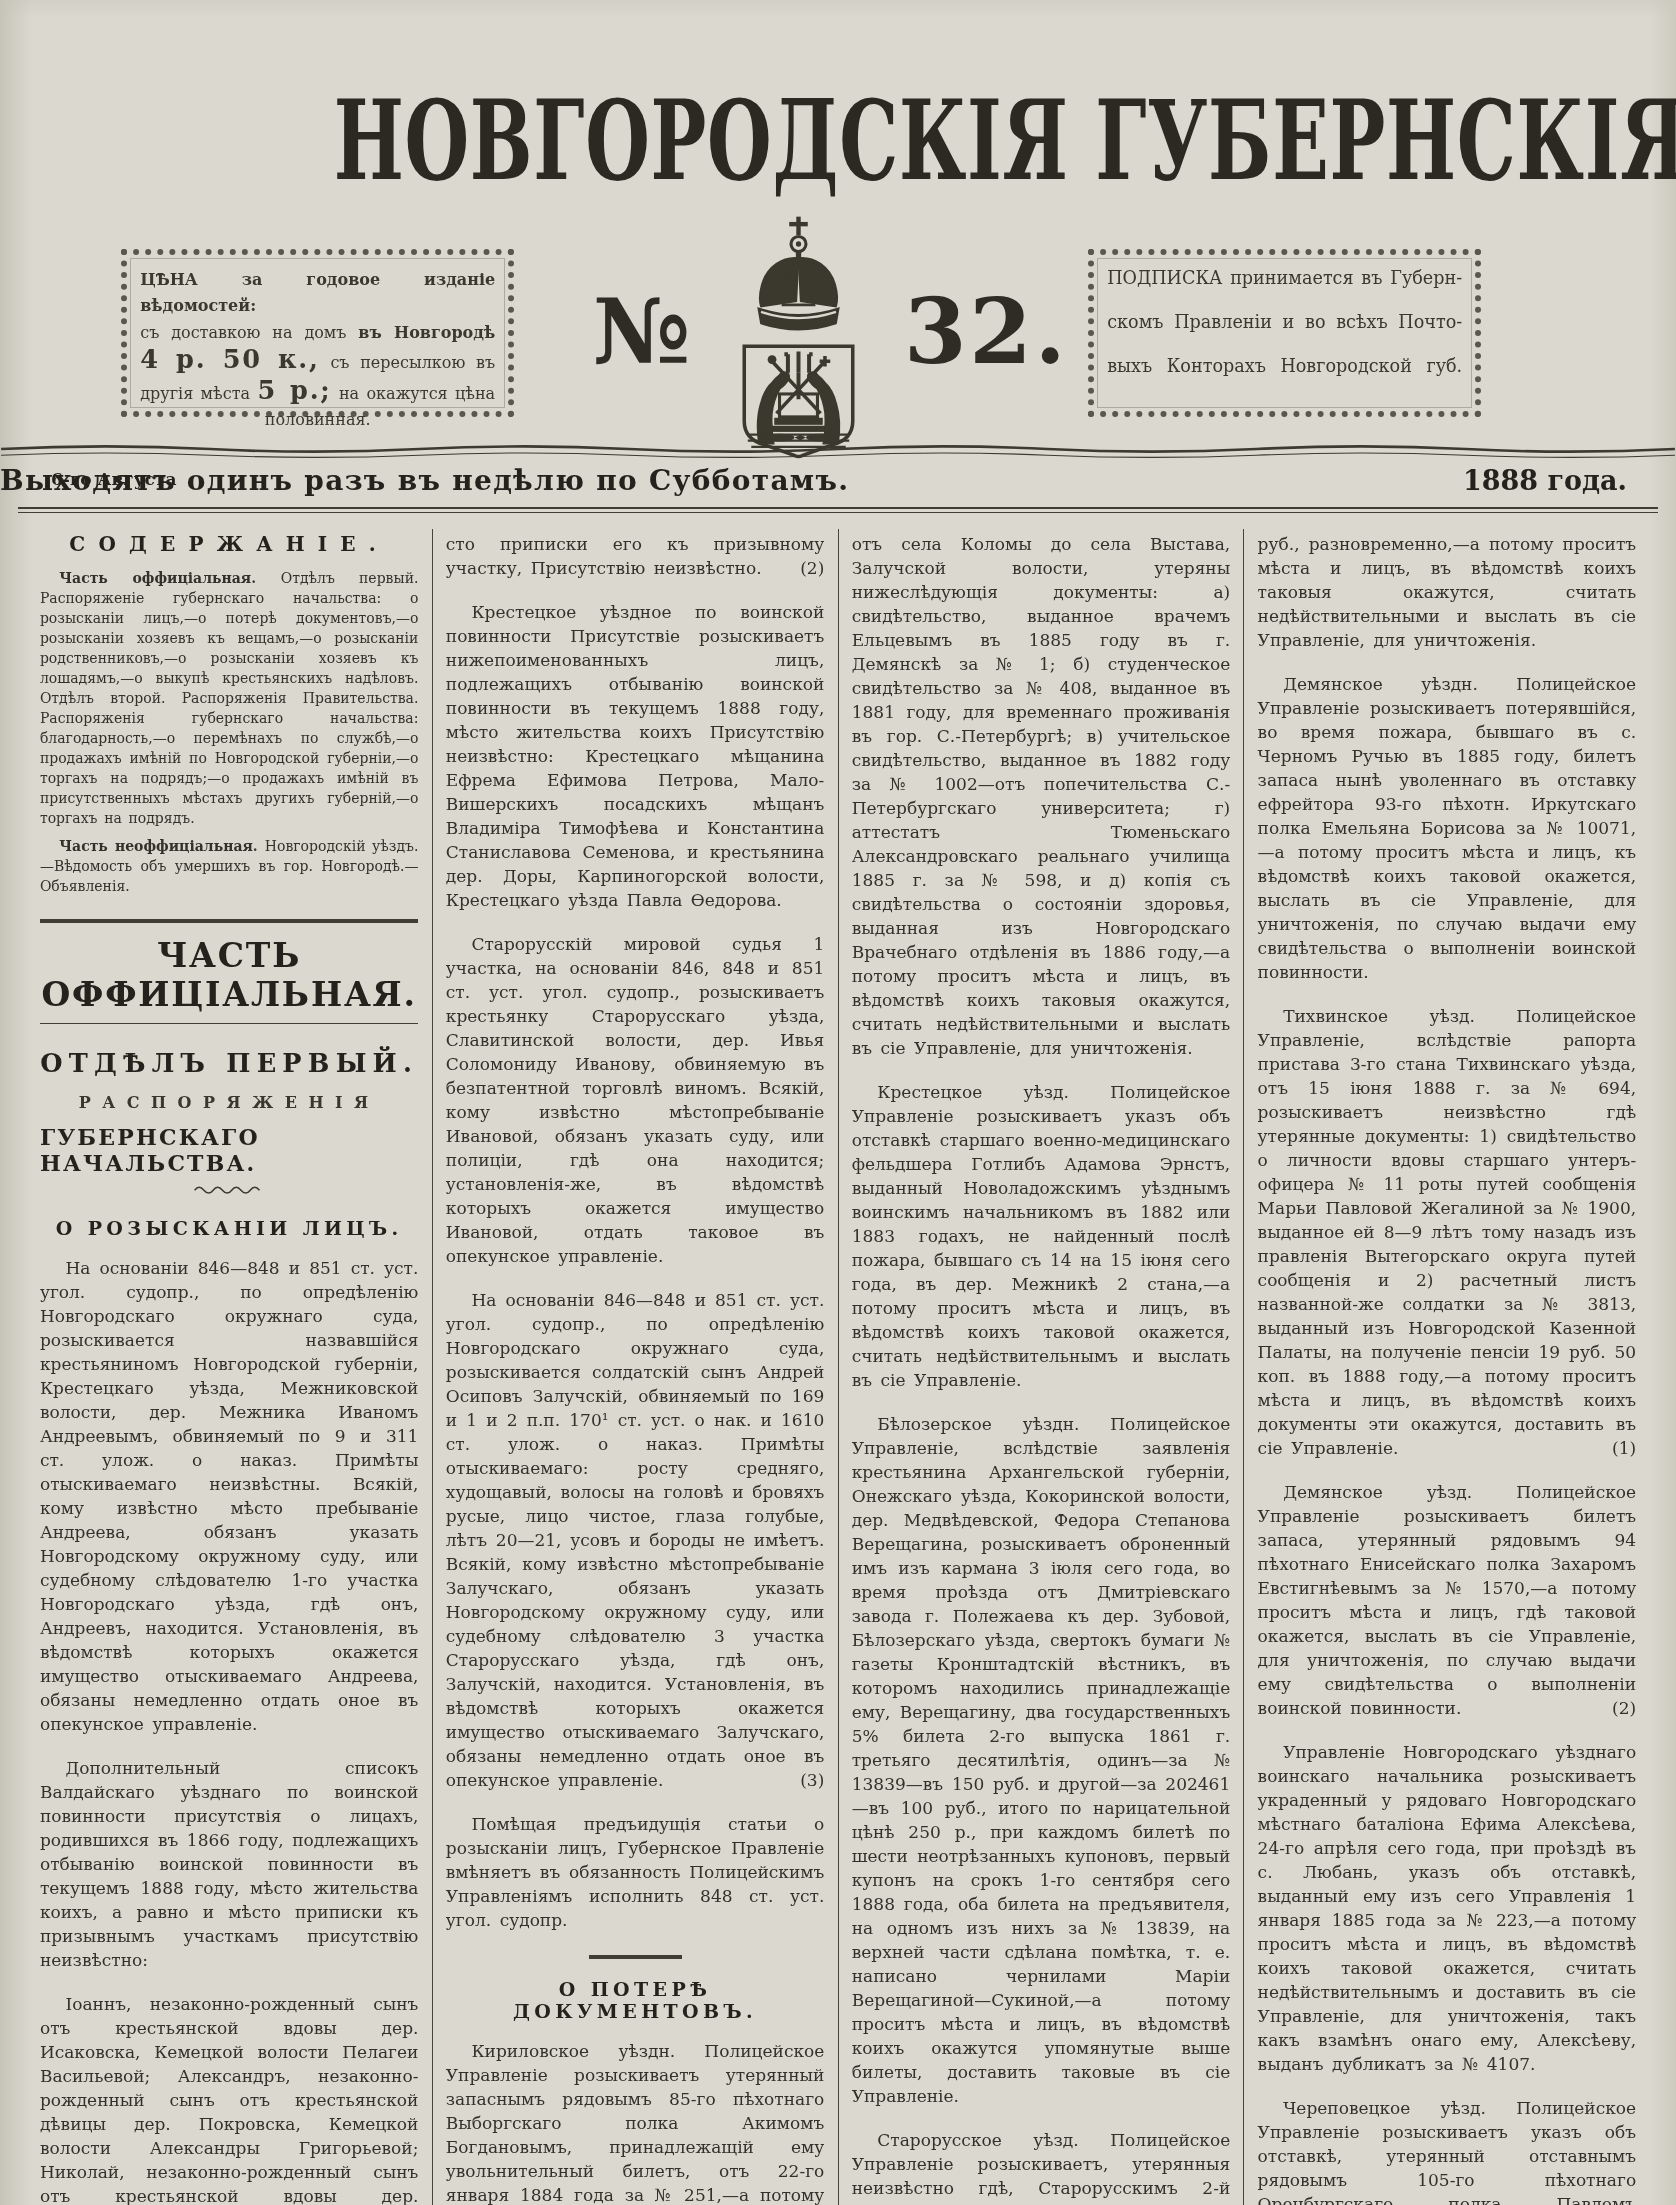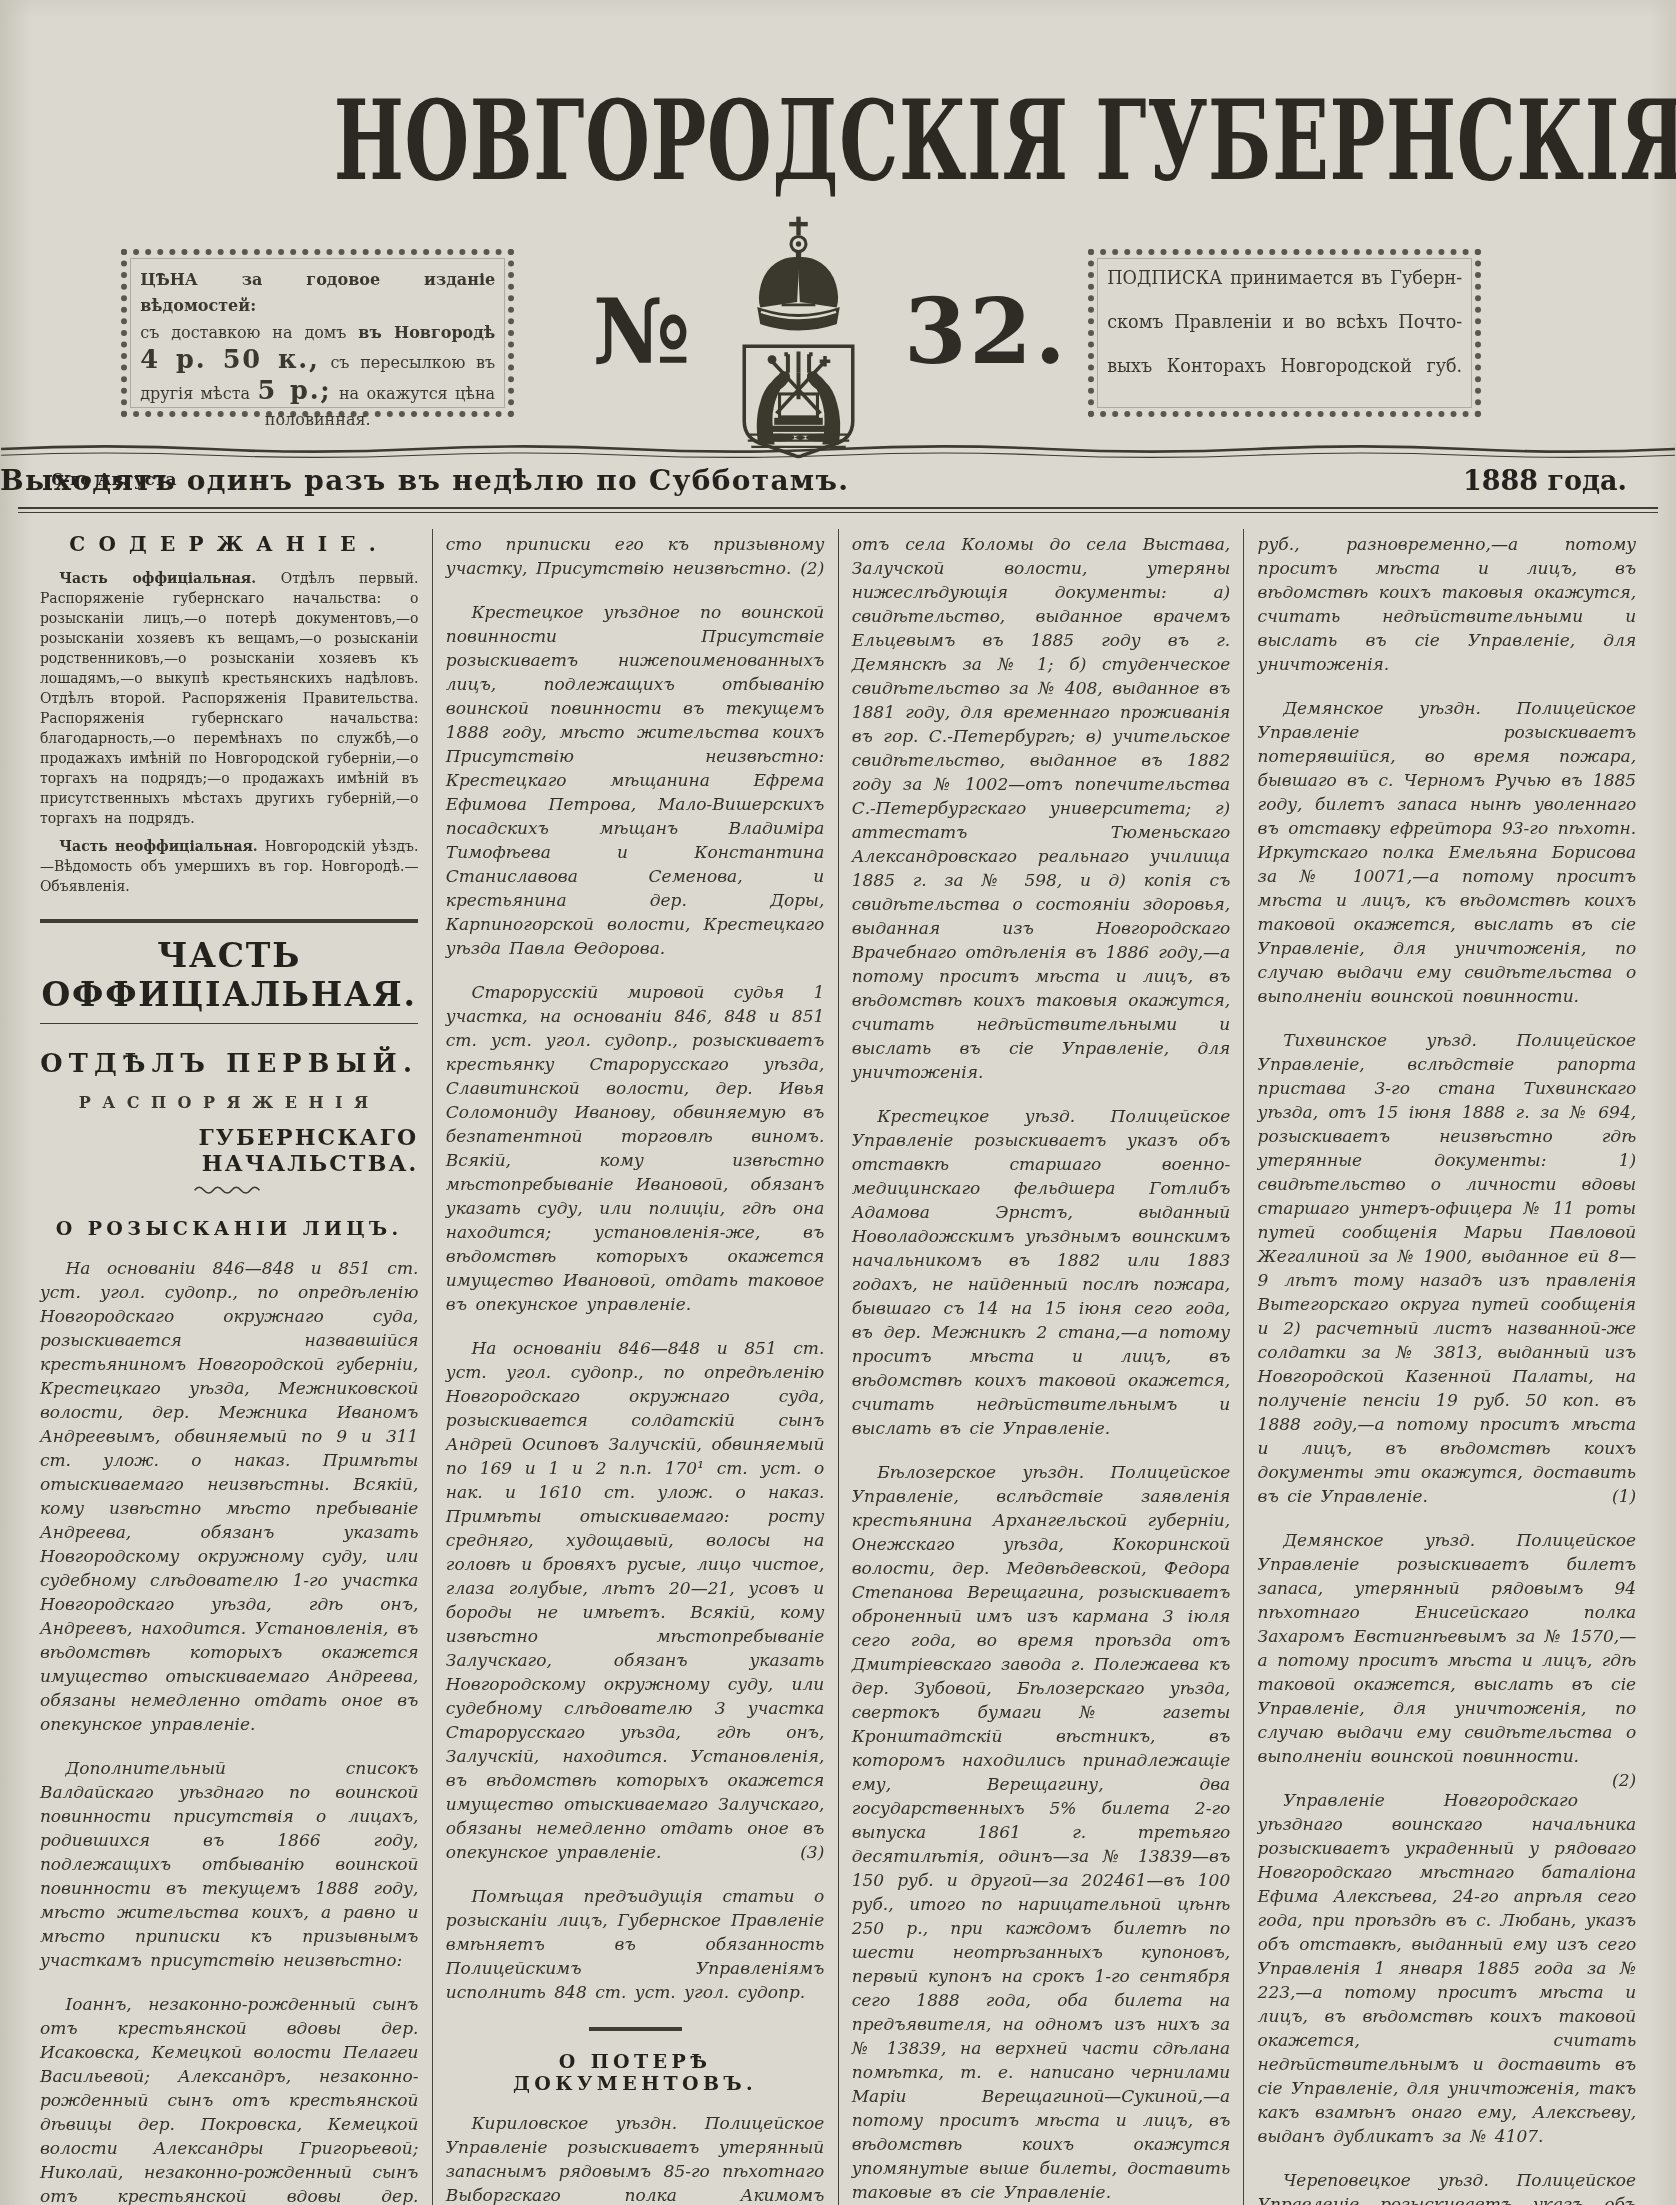--- a/index.html
+++ b/index.html
@@ -61,24 +61,24 @@
   .toc-title{font-size:20px;font-weight:bold;letter-spacing:13.2px;text-align:center;color:var(--ink-strong);margin:2.6px 0 11.5px;}
   .toc{font-size:14px;line-height:20px;text-align:justify;text-indent:19.4px;margin:8px 0 0;word-spacing:2.2px;}
   .toc .lead{font-weight:bold;}
   .part-title{
     margin-top:23px;padding:13.2px 0 9.7px;text-align:center;
     font-size:33px;font-weight:bold;letter-spacing:1.8px;color:var(--ink-strong);
     border-top:4px solid var(--rule);border-bottom:1.8px solid var(--rule);
   }
   .sec-title{margin-top:24px;text-align:center;font-size:25.6px;font-weight:bold;letter-spacing:6.2px;color:var(--ink-strong);}
   .sub-caps{margin-top:15px;text-align:center;font-size:16px;font-weight:bold;letter-spacing:11.5px;color:#3a372e;}
-  .sec-title2{margin-top:11.5px;text-align:right;font-size:22px;font-weight:bold;letter-spacing:2.2px;color:var(--ink-strong);}
+  .sec-title2{margin-top:11.5px;text-align:left;font-size:22px;font-weight:bold;letter-spacing:2.2px;color:var(--ink-strong);}
   .squiggle{text-align:center;margin-top:8px;}
   .article-title{margin-top:19.4px;text-align:center;font-size:19px;font-weight:bold;letter-spacing:4.4px;color:var(--ink-strong);}
-  .para{font-size:17px;line-height:24px;text-align:justify;text-indent:25.6px;margin:20px 0 0;word-spacing:3.1px;font-style:italic;}
+  .para{font-size:17px;line-height:24px;text-align:justify;text-indent:25.6px;margin:20px 0 0;word-spacing:3.1px;}
   .para.cont{text-indent:0;}
   .endmark{float:right;}
   .rule-short{width:93px;height:3.5px;background:var(--rule);margin:23px auto 0;}
   .article-title + .para{margin-top:17px;}
 </style>
 </head>
 <body>
 
 <div class="page">
 

